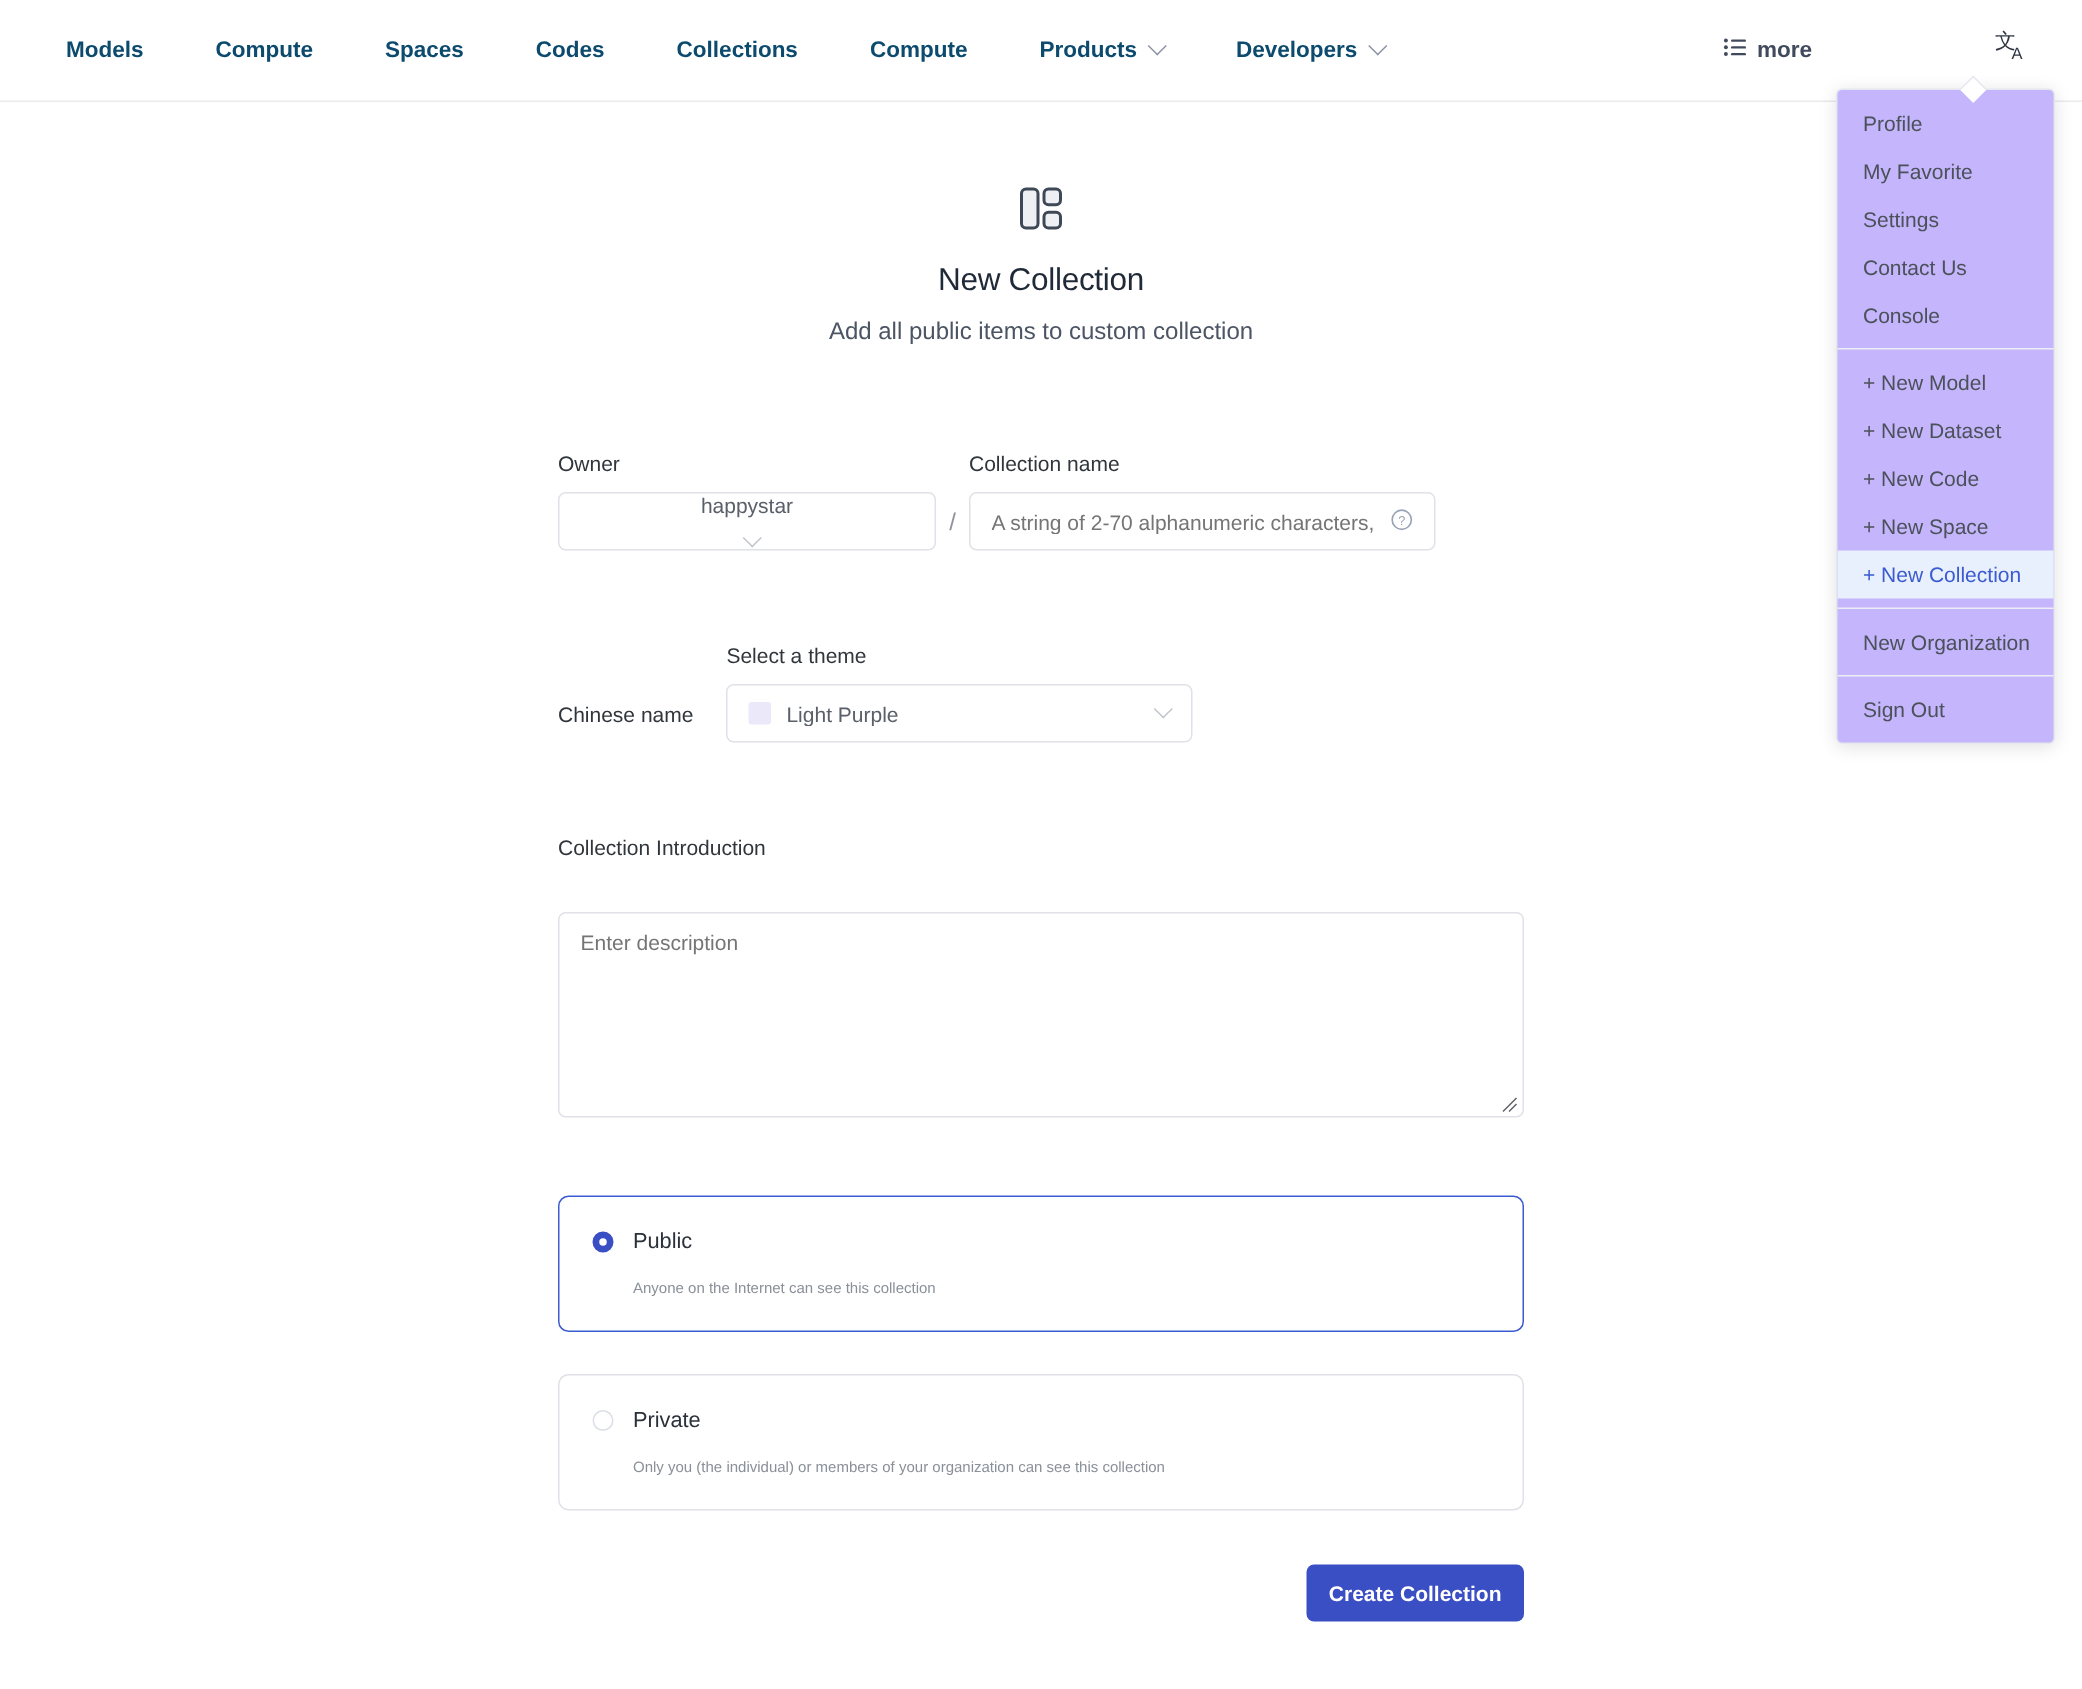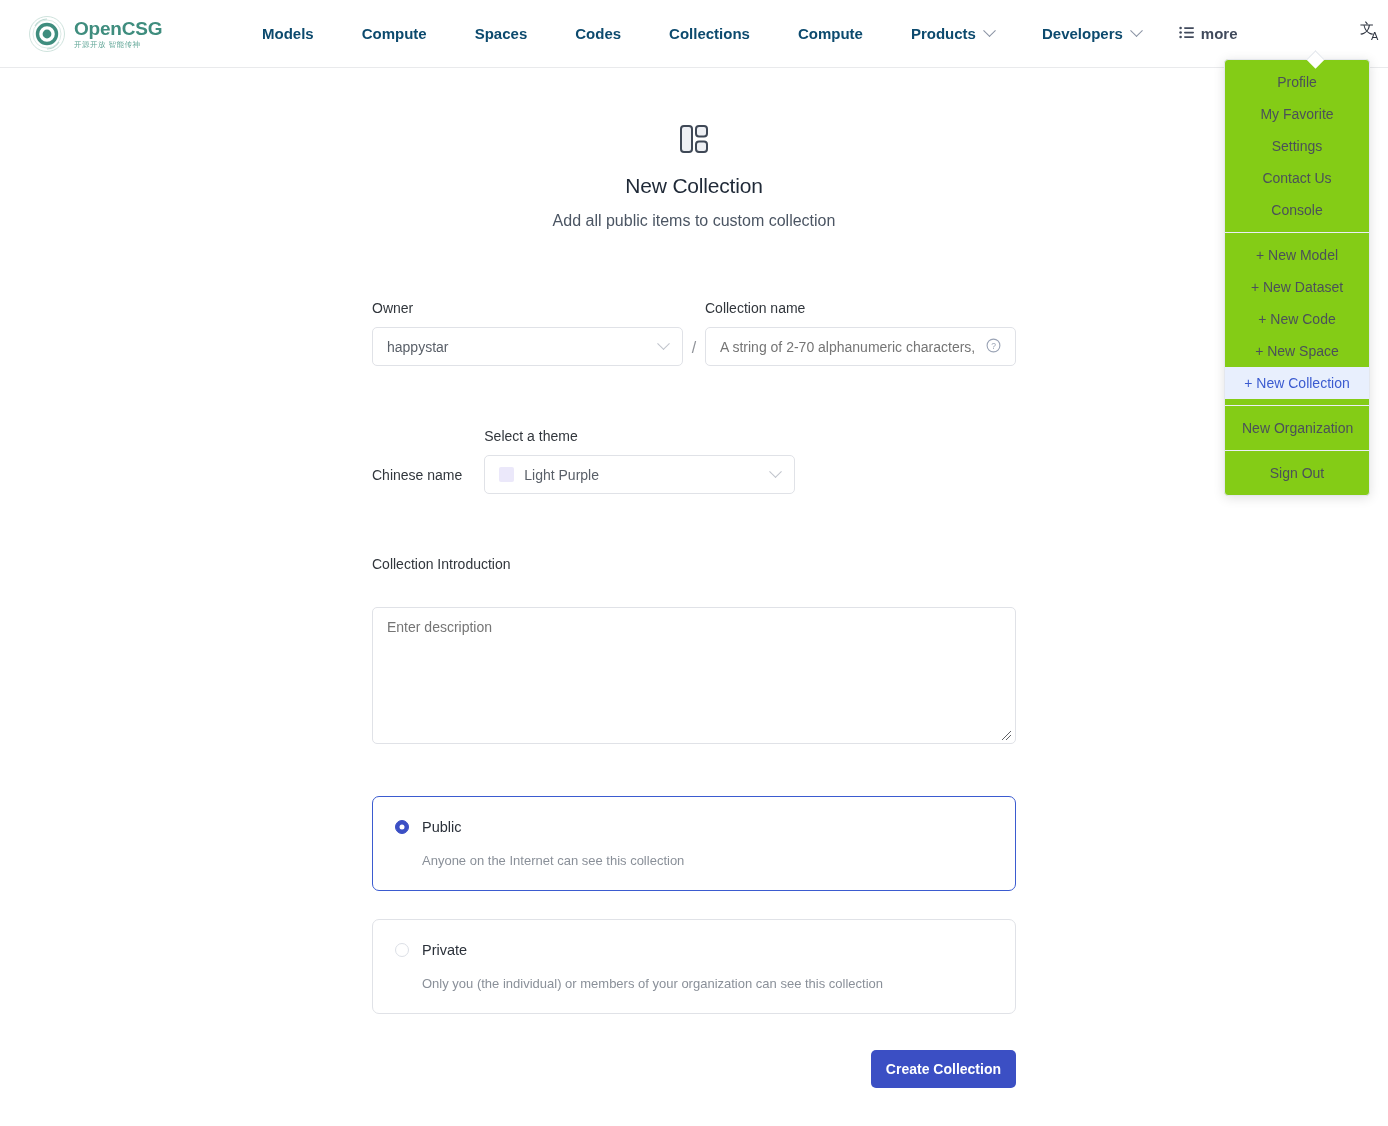--- a/index.html
+++ b/index.html
@@ -102,27 +102,26 @@
     padding: 6px 8px;
     color: #2e3440;
   }
 
   
   .dropdown {
     position: absolute;
     top: 59px;
     right: 18px;
     width: 146px;
-    background: #84cc16;
+    background: #c4b5fd;
     border: 1px solid #e4e7ed;
     border-radius: 4px;
     box-shadow: 0 2px 12px rgba(0,0,0,.12);
     padding: 6px 0 0 0;
     z-index: 50;
-    text-align: center;
   }
   .dropdown::before {
     content: "";
     position: absolute;
     top: -7px;
     right: 47px;
     width: 12px; height: 12px;
     background: #ffffff;
     border-left: 1px solid #e4e7ed;
     border-top: 1px solid #e4e7ed;
@@ -189,21 +188,21 @@
     border-radius: 5px;
     background: #fff;
     display: flex;
     align-items: center;
     padding: 0 14px;
     font-size: 14px;
     color: #5a6069;
     cursor: pointer;
   }
   .control.placeholder { color: #b3b8c2; }
-  .w-left { width: 311px; }
+  .w-left { width: 252px; flex-direction: column; }
   .w-right { width: 311px; }
   .slash {
     width: 22px;
     text-align: center;
     font-size: 16px;
     color: #909399;
     padding-bottom: 9px;
     user-select: none;
   }
   .ctl-text { flex: 1; overflow: hidden; white-space: nowrap; text-overflow: clip; }
@@ -270,21 +269,21 @@
     content: "";
     position: absolute;
     left: 50%; top: 50%;
     width: 5px; height: 5px;
     background: #fff;
     border-radius: 50%;
     transform: translate(-50%,-50%);
   }
   .rc-title { font-size: 14.5px; color: #2b313a; }
   .rc-desc {
-    font-size: 13px;
+    font-size: 10px;
     color: #8a9099;
     margin-top: 18px;
     margin-left: 27px;
   }
 
   .actions {
     width: 644px;
     display: flex;
     justify-content: flex-end;
     margin-top: 36px;
@@ -299,36 +298,20 @@
     padding: 11px 15px;
     cursor: pointer;
     font-family: "Liberation Sans", sans-serif;
   }
 </style>
 </head>
 <body>
 
 <div class="navbar">
 
-  <div class="brand">
-    <span class="brand-mark">
-      <svg width="38" height="38" viewBox="0 0 38 38">
-        <circle cx="19" cy="19" r="17.5" fill="none" stroke="#cfe3dd" stroke-width="1"></circle>
-        <circle cx="19" cy="19" r="14" fill="none" stroke="#dceae6" stroke-width="1"></circle>
-        <circle cx="19" cy="19" r="9.5" fill="none" stroke="#3f8d7e" stroke-width="3.4"></circle>
-        <circle cx="19" cy="19" r="4.4" fill="#3f8d7e"></circle>
-        <path d="M7 11 A 15 15 0 0 1 19 4" fill="none" stroke="#bcd9d2" stroke-width="1.2"></path>
-        <path d="M31 27 A 15 15 0 0 1 19 34" fill="none" stroke="#bcd9d2" stroke-width="1.2"></path>
-      </svg>
-    </span>
-    <span class="brand-text">
-      <span class="brand-name">OpenCSG</span>
-      <span class="brand-sub">开源开放  智能传神</span>
-    </span>
-  </div>
 
   <div class="nav-links">
     <div class="nav-item">
       <span>Models</span>
     </div>
     <div class="nav-item">
       <span>Compute</span>
     </div>
     <div class="nav-item">
       <span>Spaces</span>

